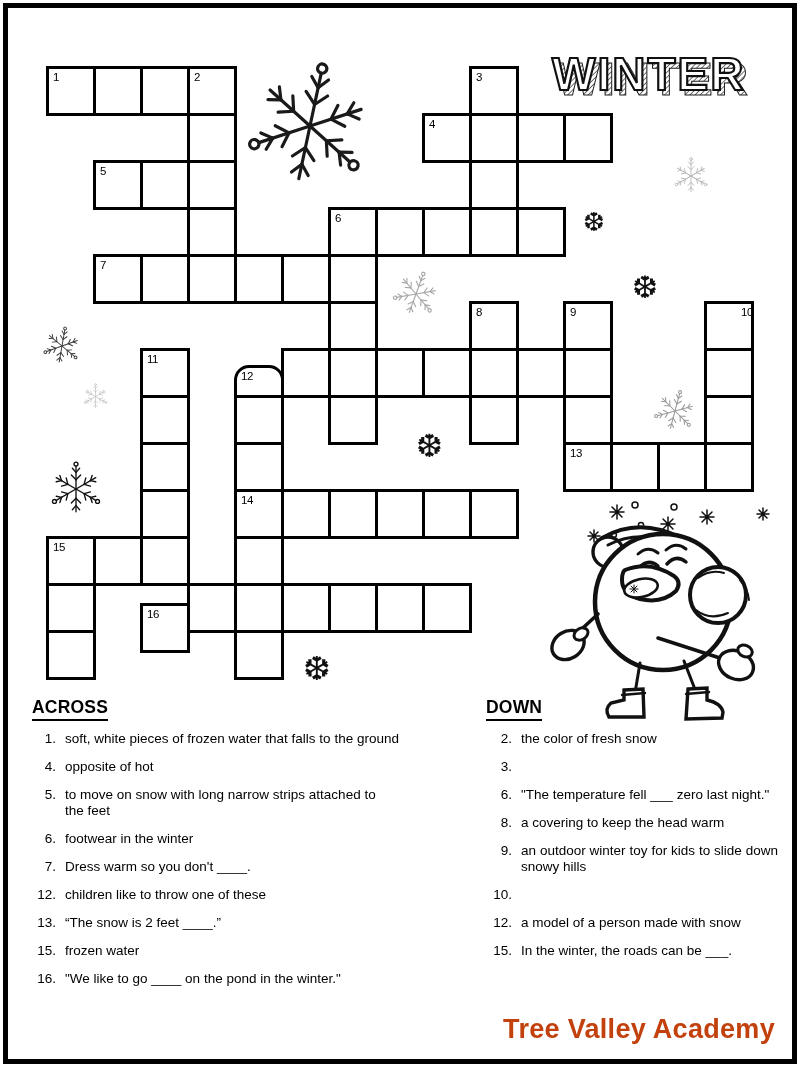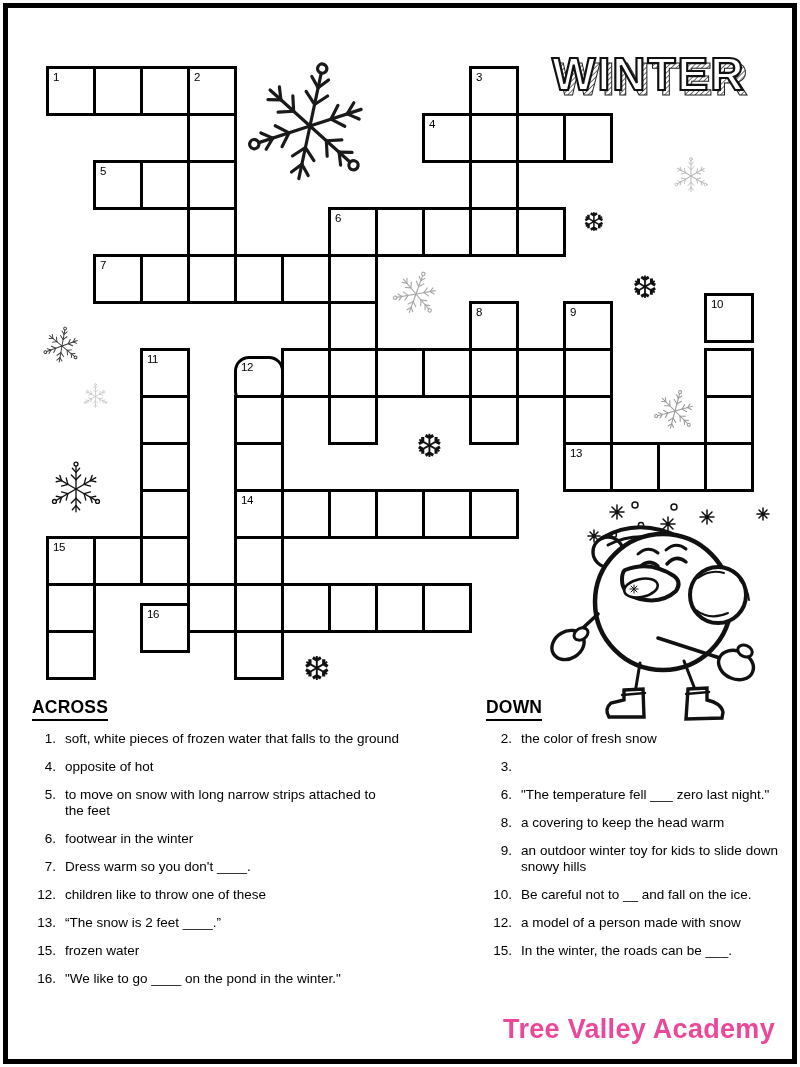--- a/index.html
+++ b/index.html
@@ -119,27 +119,27 @@
       <div class="cell" style="left: 188px; top: 188px;"></div>
       <div class="cell" style="left: 235px; top: 188px;"></div>
       <div class="cell" style="left: 282px; top: 188px;"></div>
       <div class="cell" style="left: 282px; top: 235px;"></div>
       <div class="cell" style="left: 423px; top: 235px;">
         <span class="num">8</span>
       </div>
       <div class="cell" style="left: 517px; top: 235px;">
         <span class="num">9</span>
       </div>
-      <div class="cell" style="left: 658px; top: 227px;">
+      <div class="cell" style="left: 658px; top: 235px; padding-left: 30px;">
         <span class="num">10</span>
       </div>
       <div class="cell" style="left: 94px; top: 282px;">
         <span class="num">11</span>
       </div>
-      <div class="cell" style="left: 188px; top: 290px; border-radius: 15px;">
+      <div class="cell" style="left: 188px; top: 299px; border-radius: 15px;">
         <span class="num">12</span>
       </div>
       <div class="cell" style="left: 235px; top: 282px;"></div>
       <div class="cell" style="left: 282px; top: 282px;"></div>
       <div class="cell" style="left: 329px; top: 282px;"></div>
       <div class="cell" style="left: 376px; top: 282px;"></div>
       <div class="cell" style="left: 423px; top: 282px;"></div>
       <div class="cell" style="left: 470px; top: 282px;"></div>
       <div class="cell" style="left: 517px; top: 282px;"></div>
       <div class="cell" style="left: 658px; top: 282px;"></div>
@@ -337,28 +337,27 @@
         <li>
           <span class="cnum">8.</span>
           <span class="ctext">a covering to keep the head warm</span>
         </li>
         <li>
           <span class="cnum">9.</span>
           <span class="ctext">an outdoor winter toy for kids to slide down snowy hills</span>
         </li>
         <li>
           <span class="cnum">10.</span>
-          <span class="ctext">Be careful not to __ and fall on the ice.</span>
         </li>
         <li>
           <span class="cnum">12.</span>
           <span class="ctext">a model of a person made with snow</span>
         </li>
         <li>
           <span class="cnum">15.</span>
           <span class="ctext">In the winter, the roads can be ___.</span>
         </li>
       </ol>
   </section>
 
-  <div class="brand" style="color: #ec4899;">Tree Valley Academy</div>
+  <div class="brand" style="color: #c2410c;">Tree Valley Academy</div>
 
 </div>
 
 </body></html>

